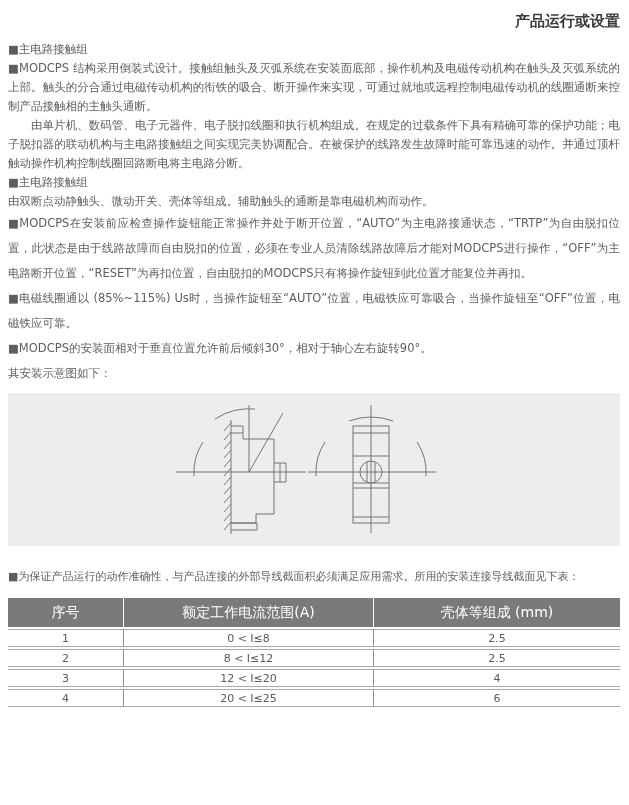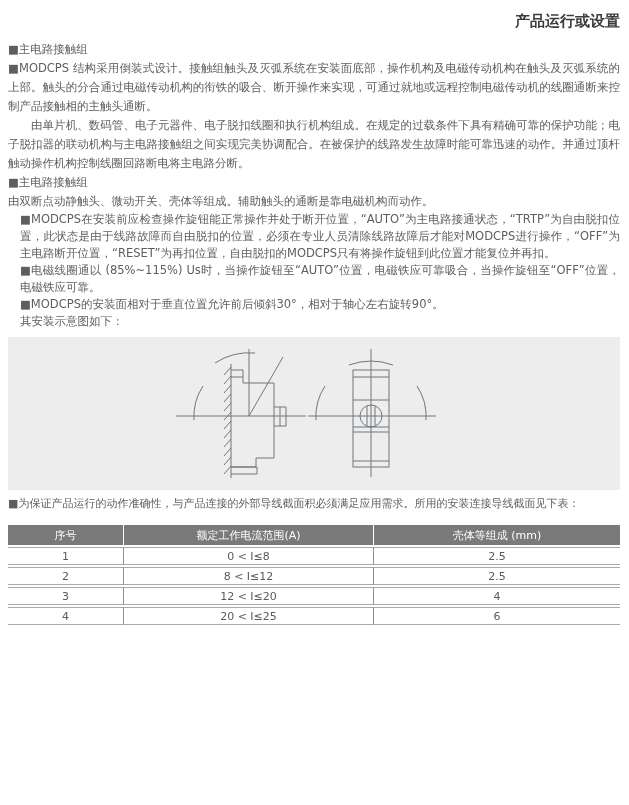--- a/index.html
+++ b/index.html
@@ -19,53 +19,53 @@
     text-align: right;
   }
   .h-title.second { margin: 20px 0 11px 0; }
 
   .para {
     font-size: 11.5px;
     line-height: 19px;
     text-align: justify;
     margin: 0;
   }
-  .sec2 .para { line-height: 17px; margin-left: 12px; }
+  .sec2 .para { line-height: 25px; }
   .para.indent { text-indent: 2em; }
 
   .diagram-panel {
     margin-top: 7px;
     width: 612px; height: 153px;
     background: var(--diagram-panel-bg, #ededee);
   }
   .diagram-panel svg { display: block; }
 
   .wire-note {
-    margin-top: 6px;
+    margin-top: 23px;
     font-size: 11px;
     line-height: 16px;
     white-space: nowrap;
   }
 
   table.wire-table {
     margin-top: 8px;
     width: 612px;
     table-layout: fixed;
     border-collapse: separate;
     border-spacing: 0 2px;
   }
   table.wire-table col.c1 { width: 115px; }
   table.wire-table col.c2 { width: 250px; }
   table.wire-table col.c3 { width: 247px; }
   table.wire-table th {
     background: var(--table-header-bg, #7a7a7a);
     color: var(--table-header-text, #ffffff);
     font-weight: normal;
-    font-size: 11px;
-    height: 20px;
+    font-size: 14px;
+    height: 29px;
     padding: 0;
     text-align: center;
   }
   table.wire-table th + th { border-left: 1px solid #ffffff; }
   table.wire-table td {
     font-size: 11px;
     color: #5a5a5a;
     text-align: center;
     height: 14px;
     padding: 1px 0;

